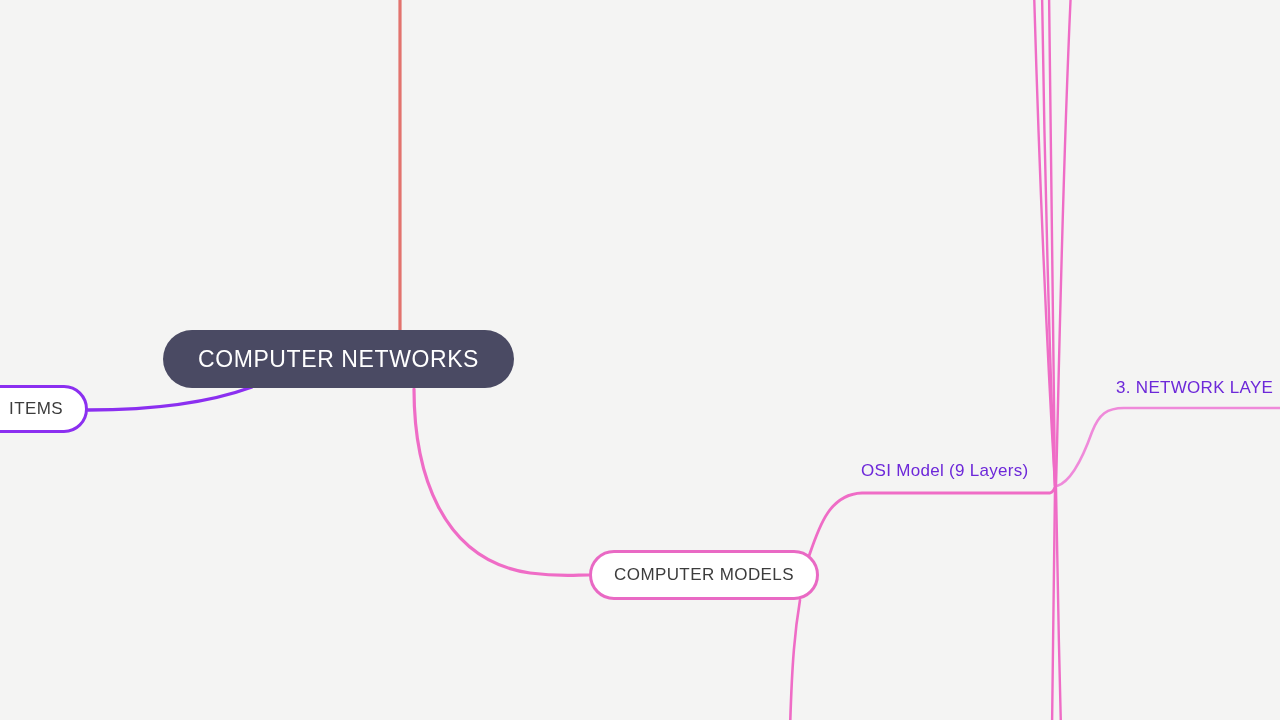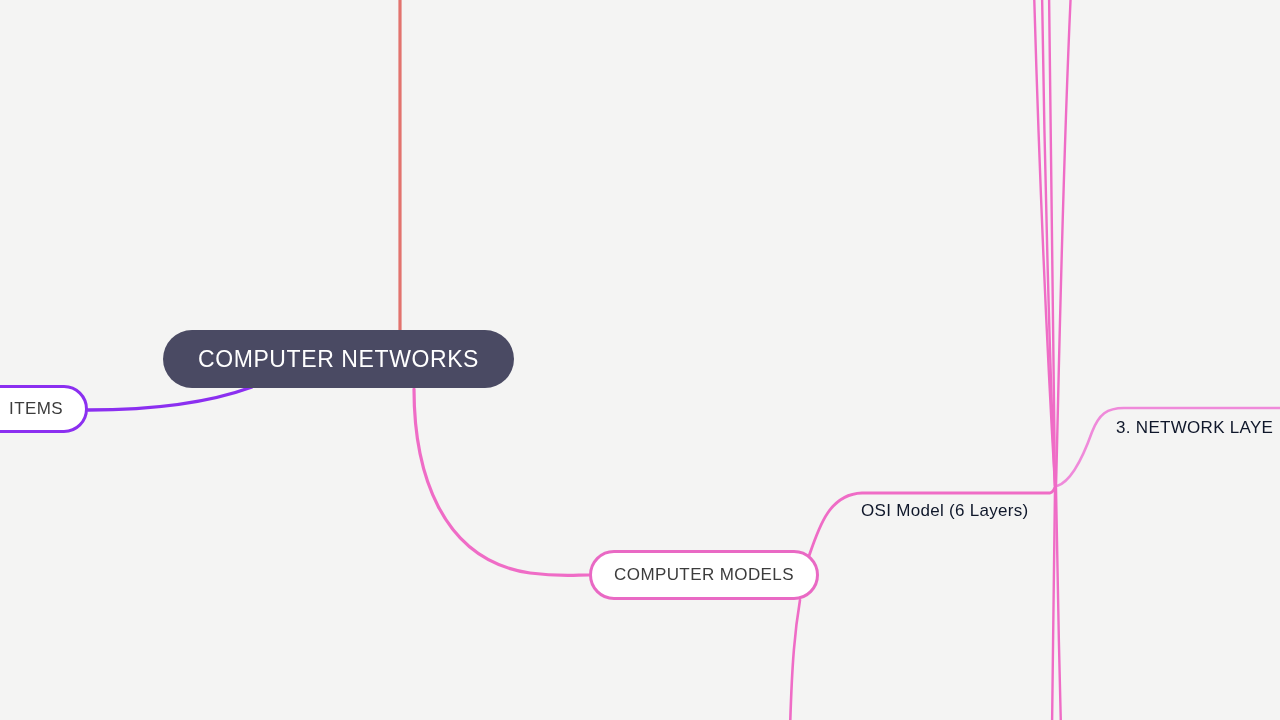--- a/index.html
+++ b/index.html
@@ -69,25 +69,24 @@
     top: 385px;
     width: 174px;
     height: 48px;
     border-radius: 24px;
     border-color: #8b2ff0;
     justify-content: flex-end;
     padding-right: 22px;
   }
   
   .node-text {
-    color: #0f172a;
+    color: #6d28d9;
     font-size: 17px;
     letter-spacing: 0.3px;
     background: transparent;
-    margin-top: 40px;
   }
   .node-osi {
     left: 861px;
     top: 457px;
     height: 27px;
     justify-content: flex-start;
   }
   .node-netlayer {
     left: 1116px;
     top: 374px;
@@ -129,20 +128,20 @@
 
   <div class="node node-pill node-items">
     <span>ITEMS</span>
   </div>
 
   <div class="node node-pill node-models">
     <span>COMPUTER MODELS</span>
   </div>
 
   <div class="node node-text node-osi">
-    <span>OSI Model (6 Layers)</span>
+    <span>OSI Model (9 Layers)</span>
   </div>
 
   <div class="node node-text node-netlayer">
     <span>3. NETWORK LAYE</span>
   </div>
 
 </div>
 
 </body></html>

